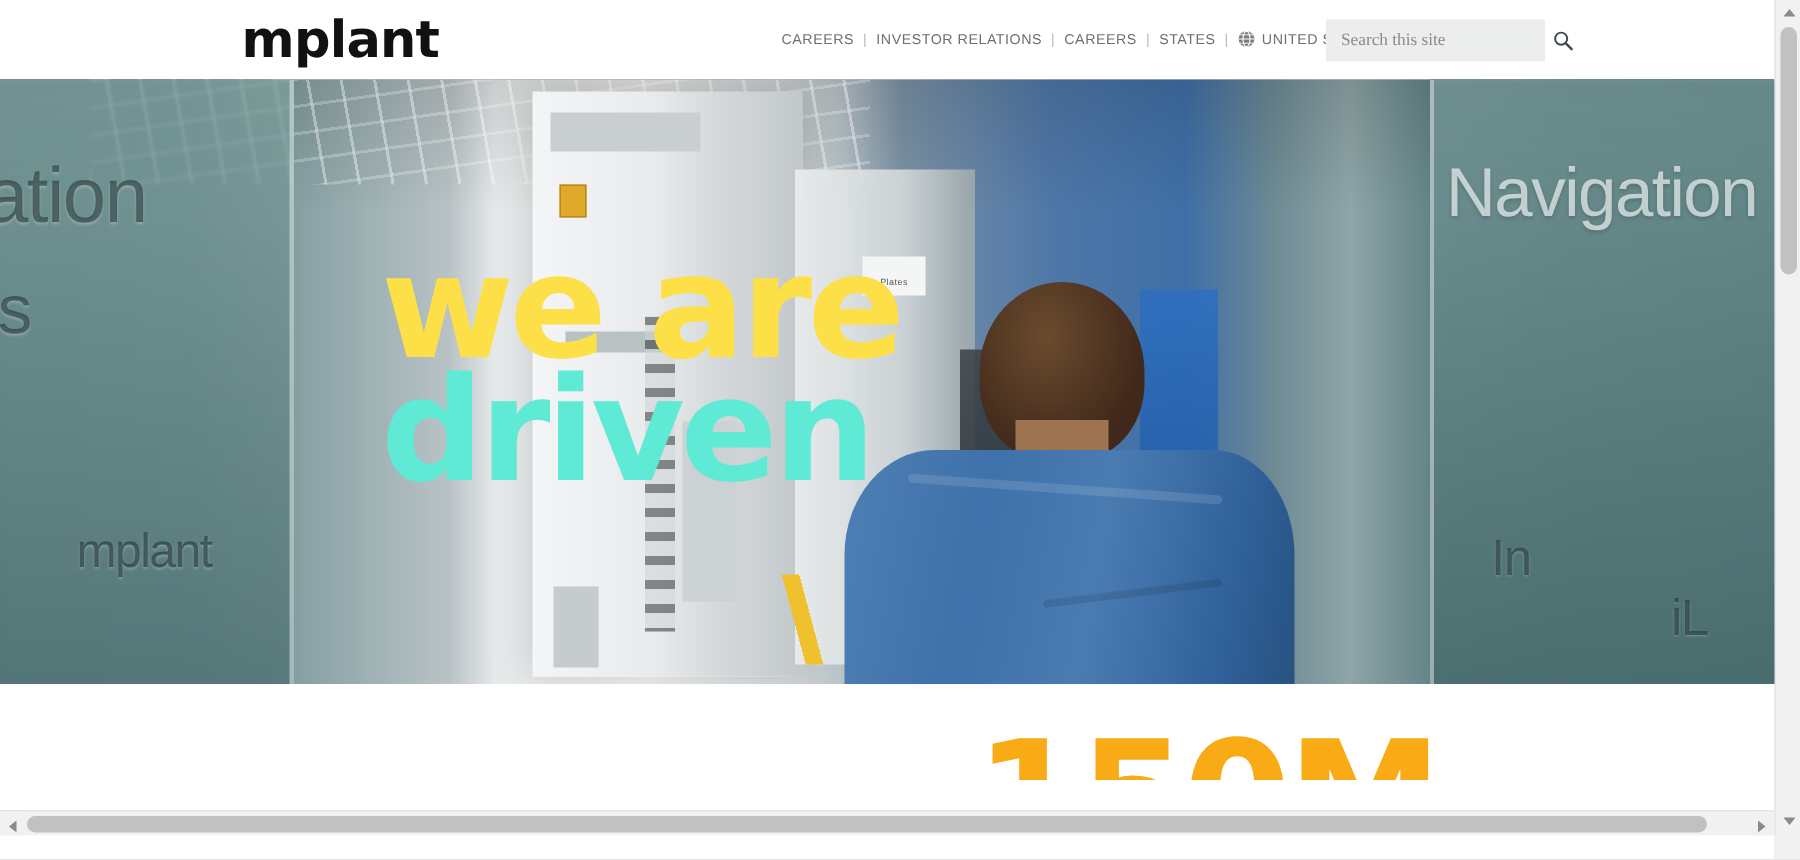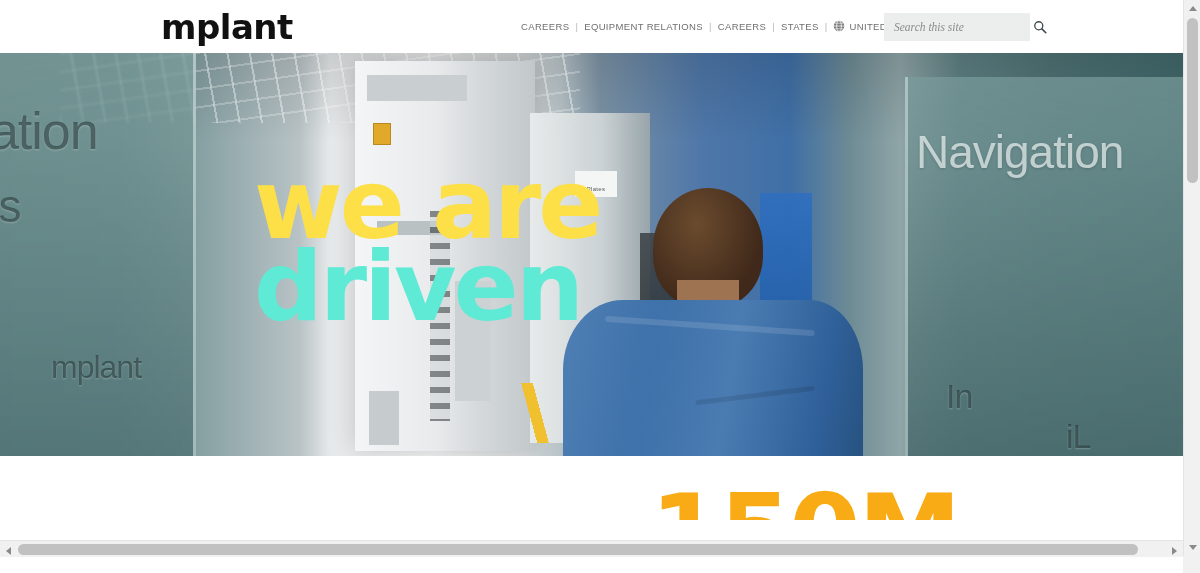--- a/index.html
+++ b/index.html
@@ -76,21 +76,20 @@
     align-items: center;
     padding: 0 8px 0 10px;
   }
   .searchbox input {
     flex: 1;
     border: none; outline: none;
     background: transparent;
     font-family: "Liberation Serif", serif;
     font-size: 11.5px;
     color: #8b8b8b;
-    font-style: italic;
   }
   .searchbox input::placeholder { color: #8b8b8b; }
   .search-ico { width: 14px; height: 14px; flex: 0 0 14px; }
 
   
   .mainnav {
     height: 37px;
     background: #f8ab00;
     display: flex;
     align-items: center;
@@ -195,24 +194,23 @@
     position: absolute; top: 0; bottom: 0;
     backdrop-filter: blur(1px);
     overflow: hidden;
   }
   .glass-l {
     left: 0; width: 196px;
     background: linear-gradient(180deg, rgba(126,160,158,.72), rgba(82,116,118,.86));
     border-right: 3px solid rgba(215,225,226,.6);
   }
   .glass-r {
-    right: 0; width: 278px;
+    right: 0; width: 230px;
     background: linear-gradient(180deg, rgba(122,156,156,.70), rgba(74,108,110,.88));
     border-left: 3px solid rgba(215,225,226,.55);
-    margin-top: 24px;
   }
   .etch {
     position: absolute;
     color: rgba(20,38,40,.55);
     font-size: 40px;
     font-weight: 400;
     letter-spacing: -1px;
     font-family: "Liberation Sans", sans-serif;
     white-space: nowrap;
     text-shadow: 0 1px 2px rgba(255,255,255,.25);
@@ -351,21 +349,21 @@
 
   <div class="page">
 
     <div class="header">
 
       <div class="logo">mplant</div>
 
       <div class="utility">
         <a href="#">CAREERS</a>
         <span class="usep">|</span>
-        <a href="#">EQUIPMENT RELATIONS</a>
+        <a href="#">INVESTOR RELATIONS</a>
         <span class="usep">|</span>
         <a href="#">CAREERS</a>
         <span class="usep">|</span>
         <a href="#">STATES</a>
         <span class="usep">|</span>
         <span class="locale">
           <span class="globe">
             <svg viewBox="0 0 16 16" width="12" height="12" aria-hidden="true">
               <circle cx="8" cy="8" r="7" fill="#7b7b7b"></circle>
               <ellipse cx="8" cy="8" rx="3.1" ry="7" fill="none" stroke="#ffffff" stroke-width="1"></ellipse>

